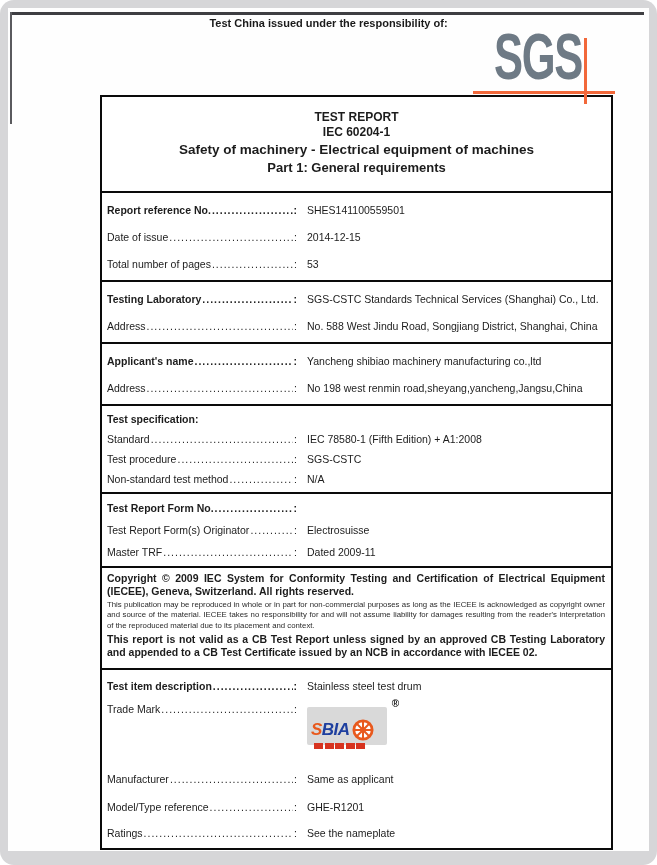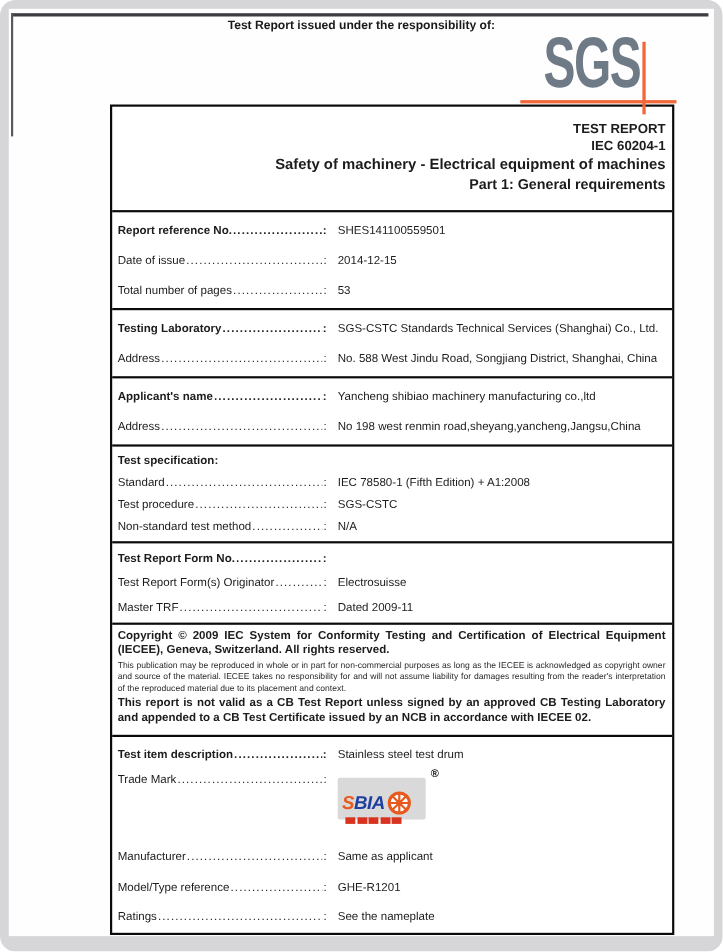--- a/index.html
+++ b/index.html
@@ -11,21 +11,21 @@
   .resp-line{padding-top:9px;text-align:center;font-size:11px;font-weight:bold;color:#1a1a1a;}
 
   
   .sgs-wrap{position:absolute;top:30px;left:456px;width:160px;height:80px;}
   .sgs-text{position:absolute;left:30px;top:-14px;font-size:65px;font-weight:bold;line-height:1;letter-spacing:-2px;color:#6e7a85;transform:scaleX(0.67);transform-origin:left top;}
   .sgs-vline{position:absolute;left:120px;top:0;width:3px;height:66px;background:#f2683a;}
   .sgs-hline{position:absolute;left:9px;top:53px;width:142px;height:3px;background:#f2683a;}
 
   
   .report-table{width:513px;margin:66px 0 0 92px;border:2px solid #0a0a0a;box-sizing:border-box;background:#fff;}
-  .title-block{padding:13px 6px 14px 6px;text-align:right;font-weight:bold;border-bottom:2px solid #0a0a0a;}
+  .title-block{padding:13px 6px 14px 6px;text-align:center;font-weight:bold;border-bottom:2px solid #0a0a0a;}
   .t1{font-size:12px;line-height:15px;}
   .t2{font-size:13.5px;line-height:19px;}
   .t3{font-size:13px;line-height:18px;}
 
   .section{padding:3px 6px 3px 5px;}
   .section + .section{border-top:2px solid #0a0a0a;}
 
   .row{display:flex;align-items:center;}
   .label{width:190px;flex:none;display:flex;align-items:baseline;font-size:10.5px;}
   .label .lt{white-space:nowrap;}
@@ -62,21 +62,21 @@
   .tm-strip span{width:9px;height:6px;background:#d7331f;display:inline-block;}
   .tm-reg{position:absolute;top:-9px;right:-12px;font-size:10px;font-weight:bold;color:#111;}
   .tm-wheel{flex:none;}
 </style>
 </head>
 <body>
 
 <div class="frame">
   <div class="page">
 
-    <div class="resp-line">Test Report issued under the responsibility of:</div>
+    <div class="resp-line">Test China issued under the responsibility of:</div>
 
     <div class="sgs-wrap">
       <div class="sgs-text">SGS</div>
       <div class="sgs-vline"></div>
       <div class="sgs-hline"></div>
     </div>
 
     <div class="report-table">
 
       <div class="title-block">

